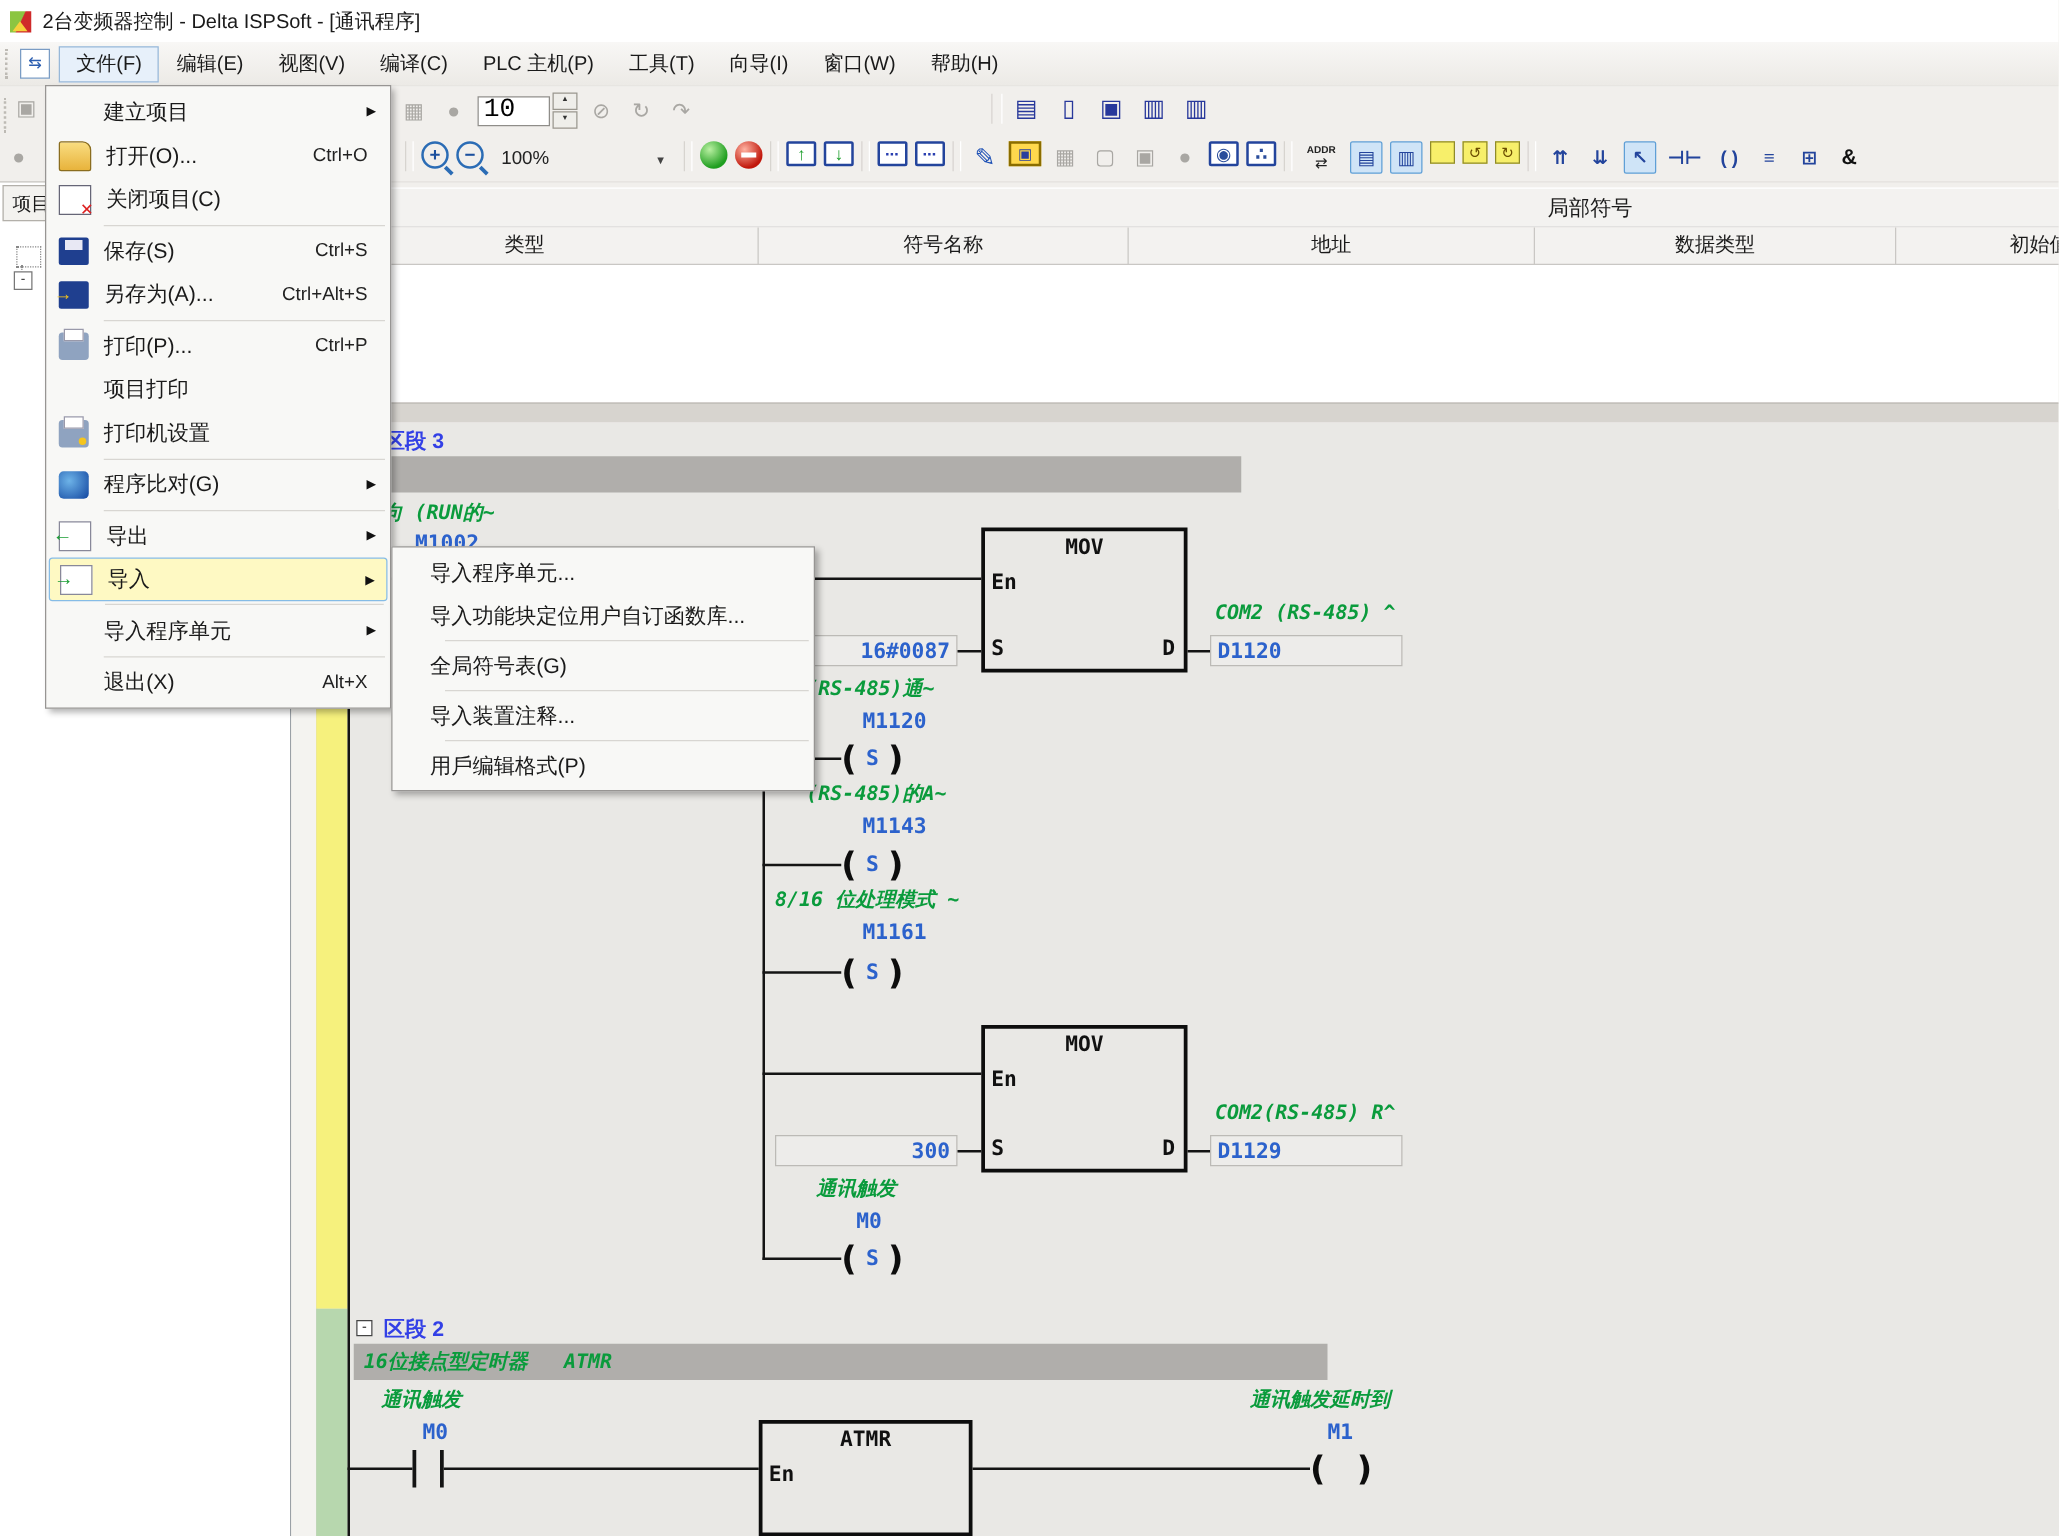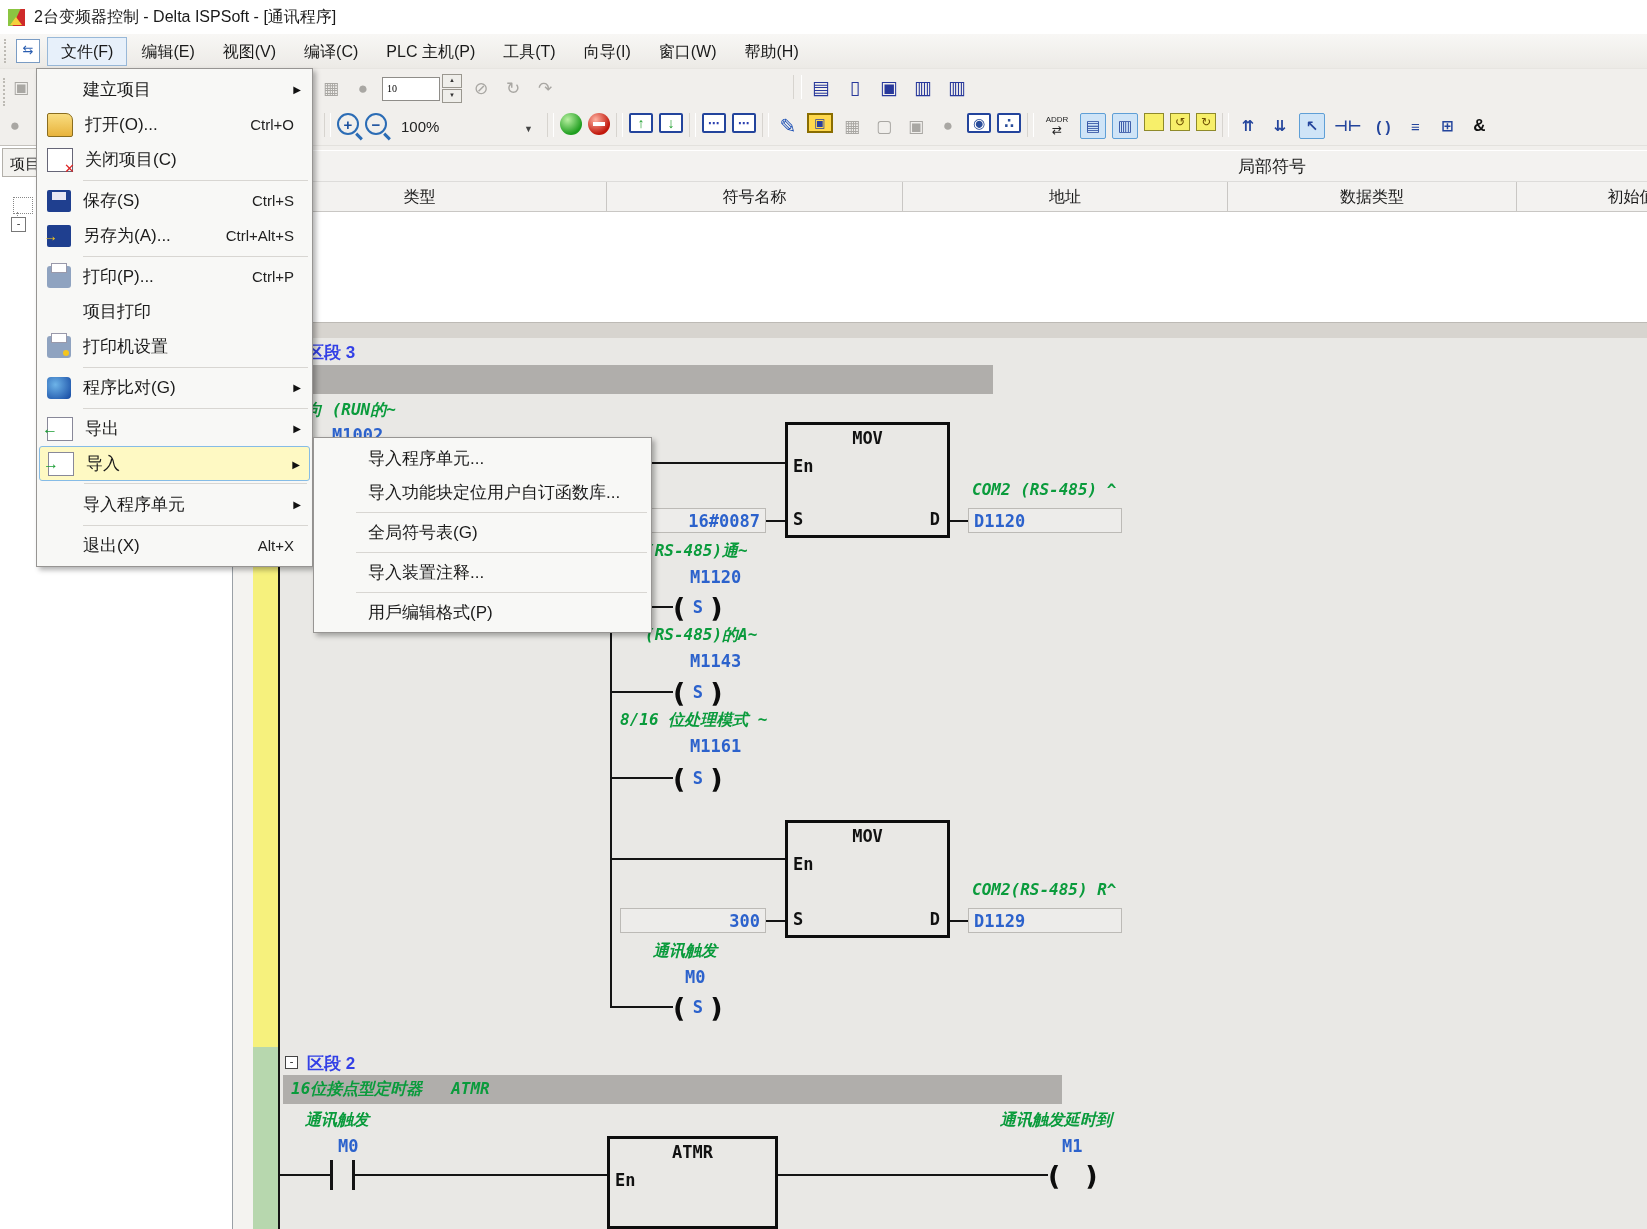--- a/index.html
+++ b/index.html
@@ -49,26 +49,26 @@
   .arrow-up,.arrow-dn{color:#1d9e2c}
   .code{color:#2a3fb0;font-size:11px;letter-spacing:1px}
   .pen{color:#1d50b5;font-size:20px}
   .ymon{background:#ffd84d;border:2px solid #8a6d00;width:24px;height:20px;color:#2a3f9e;font-size:12px}
   .pressed{background:#cfe4f7;border:1px solid #5f9fd6;border-radius:2px}
   .ybox{width:20px;min-width:20px;height:18px;background:#f7ef6a;border:1px solid #8f8a2a;
         font-size:12px;color:#6b4d00}
   .blue2{color:#23449c;font-weight:bold;font-size:15px}
   .wide{padding:0 3px}
   .addr{flex-direction:column;width:34px;line-height:1;color:#222}
-  .addr .lbl{font-size:8px;font-weight:normal}
+  .addr .lbl{font-size:8px;font-weight:bold}
   .addr .g{font-size:12px}
   .plain{color:#111;font-weight:bold;font-size:17px}
   .spinner{display:flex;align-items:center}
-  .spinval{width:58px;height:24px;border:1px solid #8f8d89;background:#fff;font-size:10px;
-           padding:0 4px;box-sizing:border-box;font-family:Liberation Serif, serif}
+  .spinval{width:58px;height:24px;border:1px solid #8f8d89;background:#fff;font-size:21px;
+           padding:0 4px;box-sizing:border-box;font-family:Liberation Mono, monospace}
   .spinbtns{display:flex;flex-direction:column;margin-left:2px;gap:1px}
   .spinbtn{width:18px;height:12px;border:1px solid #9a978f;background:#efeeea;font-size:6px;
            line-height:10px;text-align:center;color:#333}
   .spinbtn.up::before{content:"▲"}
   .spinbtn.dn::before{content:"▼"}
   .combo{display:flex;align-items:center;width:148px;height:26px;padding:0 8px;font-size:15px;
          color:#222;justify-content:space-between;box-sizing:border-box}
   .combo .car::before{content:"▼";font-size:9px;color:#444}
 
   
@@ -140,21 +140,21 @@
   .menuitem{position:relative;height:35px;display:flex;align-items:center;margin:0 2px;box-sizing:border-box}
   .menuitem .mi-ic{width:24px;height:22px;margin:0 12px 0 8px;flex:none;position:relative}
   .menuitem .mi-label{font-size:17px;flex:1;white-space:nowrap}
   .menuitem .mi-short{font-size:15px;color:#222;margin-right:16px;white-space:nowrap}
   .menuitem.has-sub::after{content:"▶";font-size:10px;color:#111;position:absolute;right:9px;top:12px}
   .menuitem.sep-after{margin-bottom:6px}
   .menuitem.sep-after::before{content:"";position:absolute;left:44px;right:2px;bottom:-4px;height:1px;background:#d8d6d2}
   .menuitem.hl{background:#fef9c3;border:1px solid #86bce6;border-radius:3px}
   .submenu{position:absolute;left:313px;top:437px;width:339px;background:#f8f8f6;border:1px solid #979593;
         box-shadow:3px 3px 5px rgba(0,0,0,.3);z-index:110;padding:3px 0;box-sizing:border-box}
-  .submenuitem{position:relative;height:34px;display:flex;align-items:center;padding-left:54px;
+  .submenuitem{position:relative;height:34px;display:flex;align-items:center;padding-left:30px;
         font-size:17px;white-space:nowrap}
   .submenuitem.sep-after{margin-bottom:6px}
   .submenuitem.sep-after::before{content:"";position:absolute;left:42px;right:4px;bottom:-4px;height:1px;background:#d8d6d2}
 
   
   .ic-open{background:linear-gradient(#f9dd80,#e8b33c);border:1px solid #8a6d1f;border-radius:2px 7px 2px 2px}
   .ic-close-project{background:#fff;border:1px solid #667}
   .ic-close-project::after{content:"✕";color:#d22;font-weight:bold;font-size:13px;position:absolute;right:-3px;bottom:-5px}
   .ic-save{background:#1f3f8f;border-radius:2px}
   .ic-save::after{content:"";position:absolute;left:5px;top:2px;right:5px;height:8px;background:#e8e8f4}

